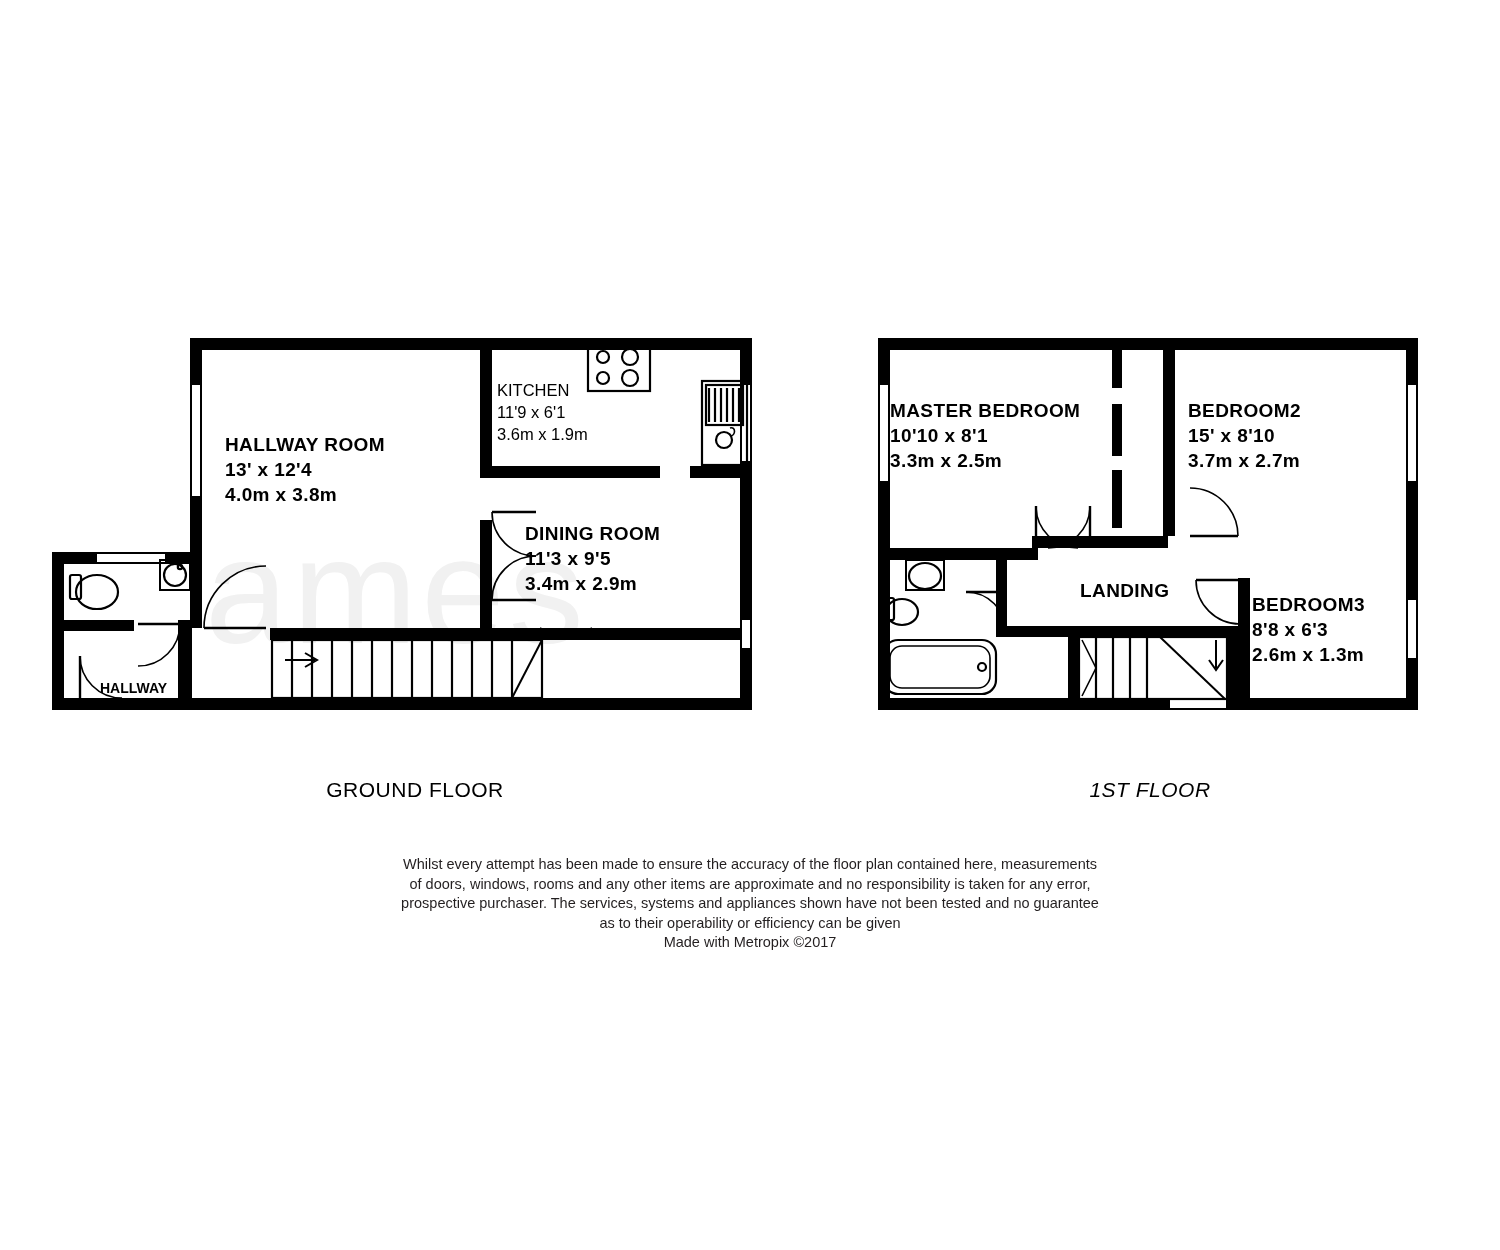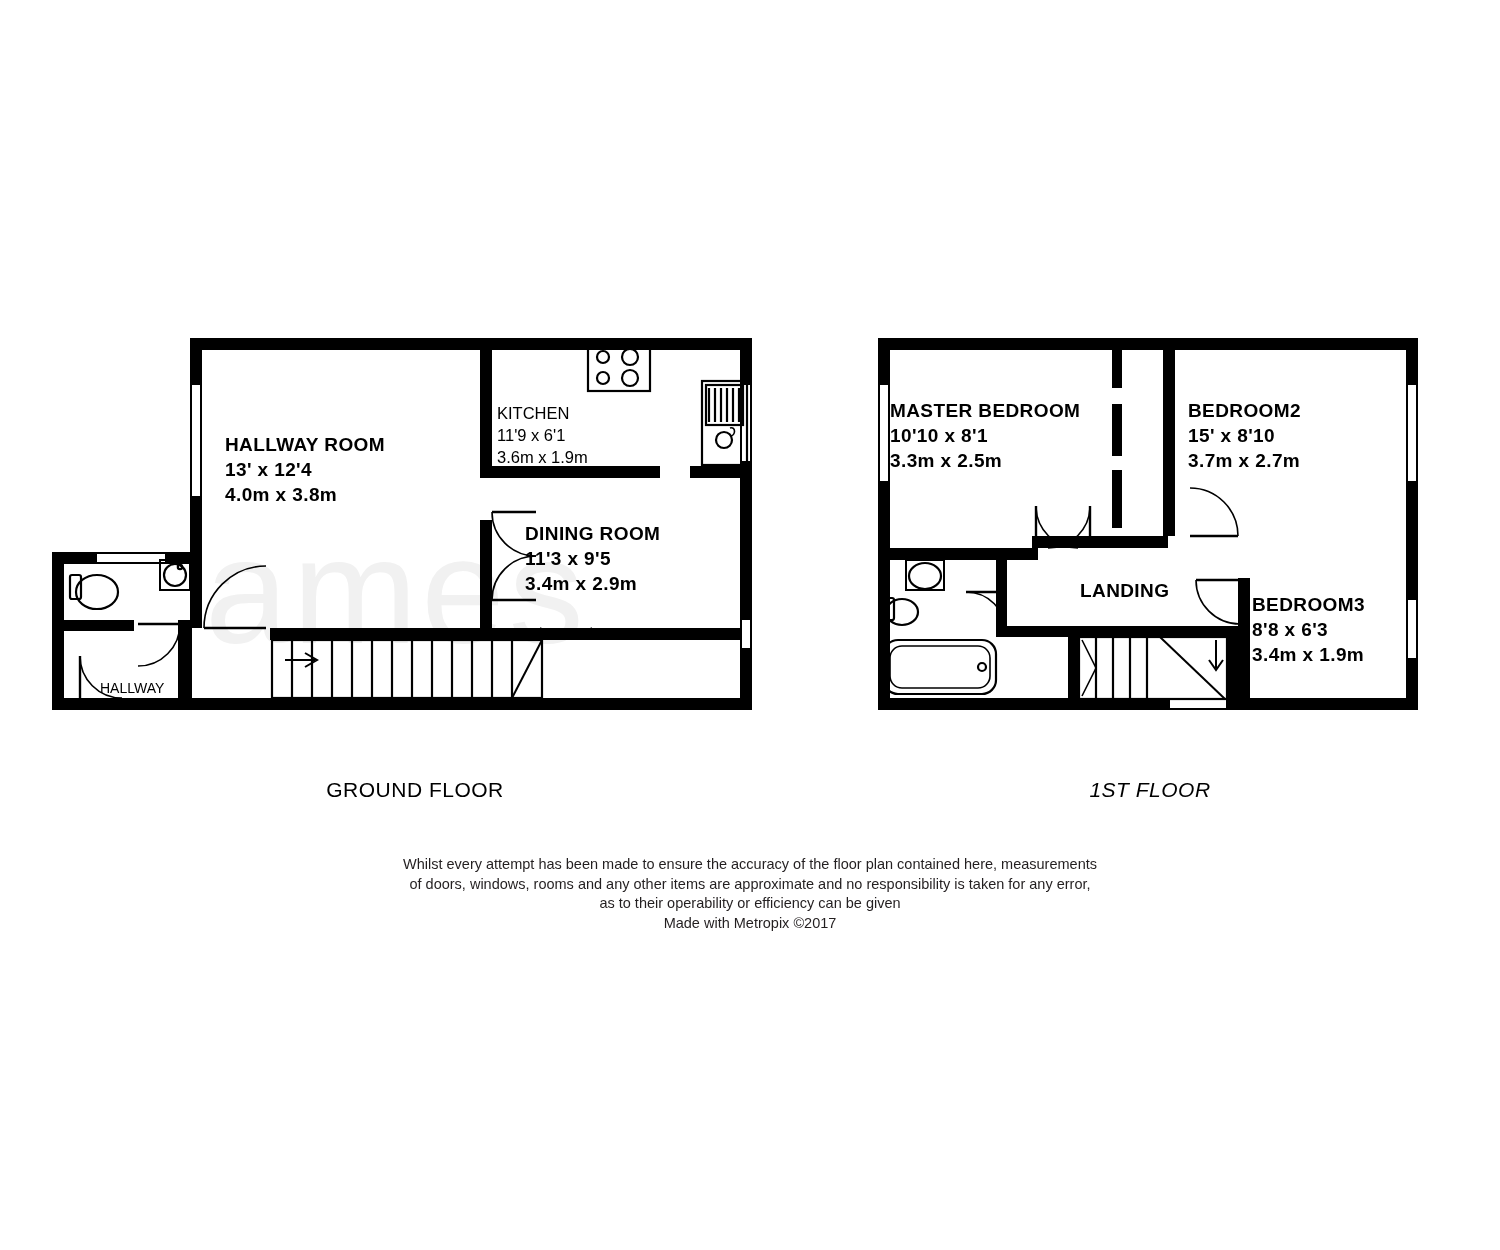--- a/index.html
+++ b/index.html
@@ -47,21 +47,21 @@
     position: absolute;
     font-size: 16.5px;
     line-height: 22px;
     white-space: nowrap;
   }
   .tiny-label {
     position: absolute;
     font-size: 13px;
     line-height: 16px;
     white-space: nowrap;
-    font-weight: normal;
+    font-weight: bold;
   }
   .floor-title {
     position: absolute;
     font-size: 21px;
     letter-spacing: 0.5px;
     text-align: center;
     white-space: nowrap;
   }
   .disclaimer {
     position: absolute;
@@ -126,21 +126,21 @@
 
     <div class="wall" style="left:530px; top:628px; width:12px; height:0px;"></div>
 
     <div class="room-label" style="left:225px; top:432px; width:260px;">
       <div>HALLWAY ROOM</div>
       <div class="dim">13' x 12'4</div>
       <div class="dim">4.0m x 3.8m</div>
     </div>
 
     <div class="small-label" style="left:497px; top:379px;">
-      <div style="font-weight:normal;margin-top:23px;">KITCHEN</div>
+      <div style="font-weight:normal;">KITCHEN</div>
       <div>11'9 x 6'1</div>
       <div>3.6m x 1.9m</div>
     </div>
 
     <div class="room-label" style="left:525px; top:521px; width:215px;">
       <div>DINING ROOM</div>
       <div class="dim">11'3 x 9'5</div>
       <div class="dim">3.4m x 2.9m</div>
     </div>
 
@@ -191,21 +191,21 @@
 
     <div class="room-label" style="left:1188px; top:398px; width:222px;">
       <div>BEDROOM2</div>
       <div class="dim">15' x 8'10</div>
       <div class="dim">3.7m x 2.7m</div>
     </div>
 
     <div class="room-label" style="left:1252px; top:592px; width:166px;">
       <div>BEDROOM3</div>
       <div class="dim">8'8 x 6'3</div>
-      <div class="dim">3.4m x 1.9m</div>
+      <div class="dim">2.6m x 1.3m</div>
     </div>
 
     <div class="room-label" style="left:1080px; top:578px; width:170px;">LANDING</div>
 
     <div class="floor-title" style="left:1030px; top:778px; width:240px;font-style:italic;">1ST FLOOR</div>
   </div>
 
   <svg class="fixtures" viewBox="0 0 1500 1250">
     <g fill="none" stroke="#000000" stroke-width="2.2">
 
@@ -318,17 +318,18 @@
         <path d="M1160 637 L1225 699" stroke-width="2"></path>
         <path d="M1216 640 v28 M1209 660 l7 10 7 -10" stroke-width="2" fill="none"></path>
         <path d="M1082 640 l14 28 -14 28" stroke-width="1.6" fill="none"></path>
       </g>
     </g>
   </svg>
 
   <div class="disclaimer">
     <div>Whilst every attempt has been made to ensure the accuracy of the floor plan contained here, measurements</div>
     <div>of doors, windows, rooms and any other items are approximate and no responsibility is taken for any error,</div>
+    <div>prospective purchaser. The services, systems and appliances shown have not been tested and no guarantee</div>
     <div>as to their operability or efficiency can be given</div>
     <div>Made with Metropix ©2017</div>
   </div>
 
 </div>
 
 </body></html>

